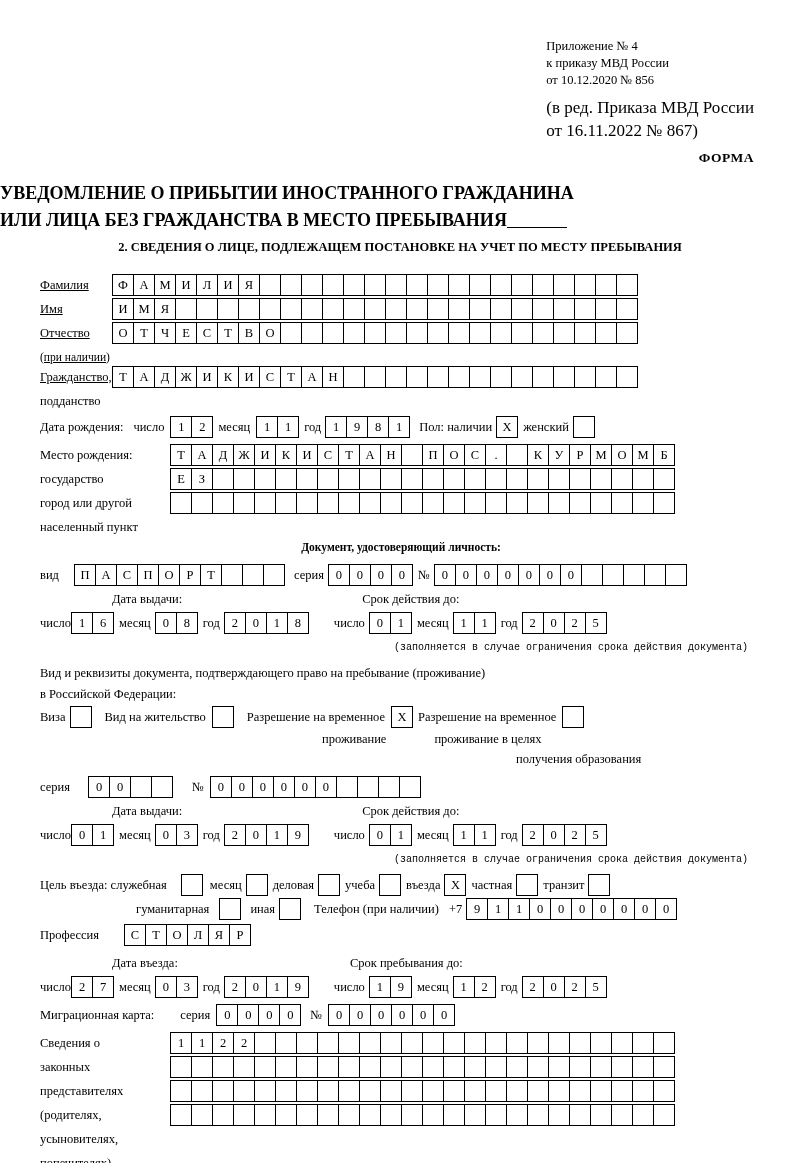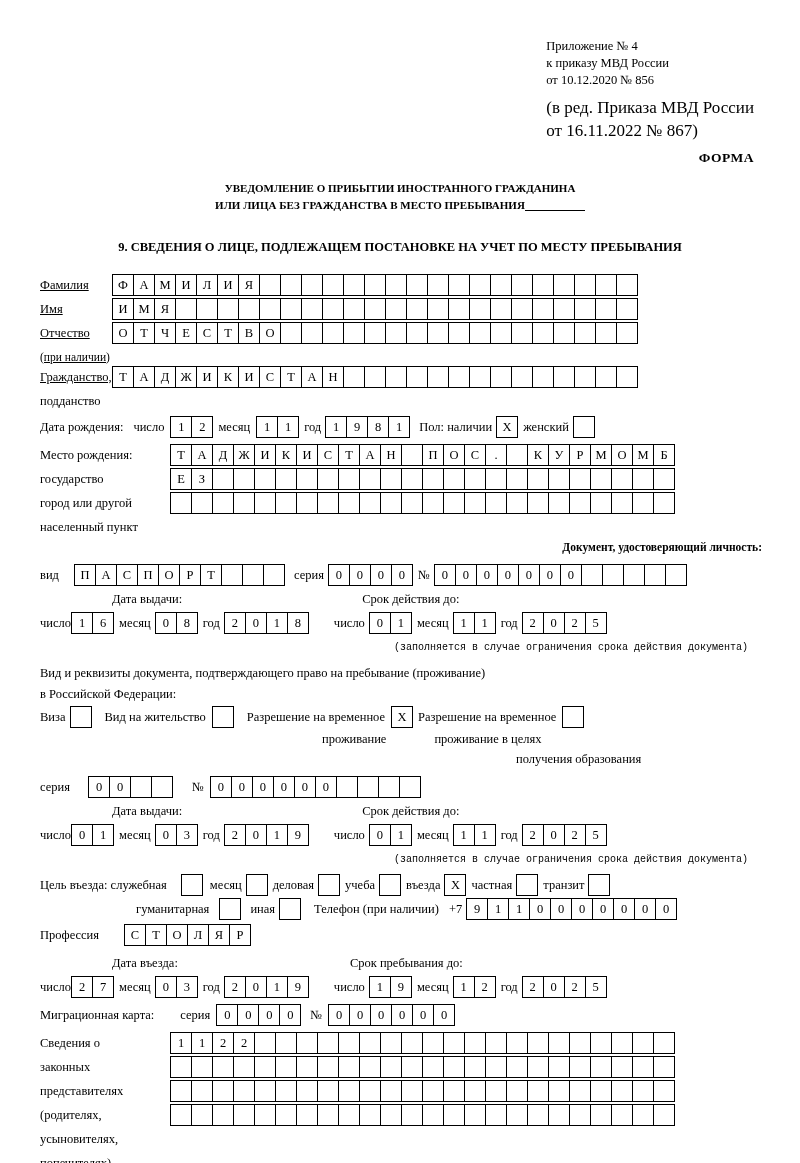--- a/index.html
+++ b/index.html
@@ -3,21 +3,21 @@
 <meta charset="utf-8">
 <style>
   html,body{margin:0;padding:0;background:#fff;}
   body{width:800px;height:1163px;font-family:"Liberation Serif",serif;color:#000;position:relative;}
   .page{width:800px;height:1163px;position:relative;box-sizing:border-box;padding:36px 29px 10px 40px;}
 
   .hdr{position:absolute;right:46px;top:38px;text-align:left;font-size:12.5px;line-height:1.35;}
   .hdr .small{font-size:17px;margin-top:8px;line-height:1.35;}
   .forma{position:absolute;right:46px;top:150px;font-weight:bold;font-size:13.5px;letter-spacing:.5px;}
 
-  .title{position:absolute;left:0;right:0;top:180px;text-align:center;font-weight:bold;font-size:11px;line-height:1.5;}
+  .title{position:absolute;left:0;right:0;top:180px;text-align:left;font-weight:bold;font-size:18px;line-height:1.5;}
   .title .line2{white-space:nowrap;}
   .ul{display:inline-block;width:60px;border-bottom:1px solid #000;vertical-align:-2px;}
 
   .sect{position:absolute;left:0;right:0;top:240px;text-align:center;font-weight:bold;font-size:12.5px;}
 
   .form{position:absolute;left:40px;top:274px;width:722px;font-size:12.5px;}
 
   .row{display:flex;align-items:center;margin-bottom:2px;min-height:22px;}
   .lbl{white-space:nowrap;}
   .lbl.w1{width:72px;text-decoration:underline;}
@@ -45,21 +45,21 @@
     <div class="small" style="margin-top:0">от 16.11.2022 № 867)</div>
   </div>
 
   <div class="forma">ФОРМА</div>
 
   <div class="title">
     <div>УВЕДОМЛЕНИЕ О ПРИБЫТИИ ИНОСТРАННОГО ГРАЖДАНИНА</div>
     <div class="line2"><span>ИЛИ ЛИЦА БЕЗ ГРАЖДАНСТВА В МЕСТО ПРЕБЫВАНИЯ</span><span class="ul"></span></div>
   </div>
 
-  <div class="sect">9. СВЕДЕНИЯ О ЛИЦЕ, ПОДЛЕЖАЩЕМ ПОСТАНОВКЕ НА УЧЕТ ПО МЕСТУ ПРЕБЫВАНИЯ</div>
+  <div class="sect">2. СВЕДЕНИЯ О ЛИЦЕ, ПОДЛЕЖАЩЕМ ПОСТАНОВКЕ НА УЧЕТ ПО МЕСТУ ПРЕБЫВАНИЯ</div>
 
   <div class="form">
 
     <div class="row">
       <div class="lbl w1">Фамилия</div>
       <div class="boxes" id="bx-surname">
           <div class="cell">Ф</div>
           <div class="cell">А</div>
           <div class="cell">М</div>
           <div class="cell">И</div>
@@ -312,21 +312,21 @@
           <div class="cell"></div>
           <div class="cell"></div>
           <div class="cell"></div>
           <div class="cell"></div>
         </div>
     </div>
     <div class="row">
       <div class="lbl" style="width:130px">населенный пункт</div>
     </div>
 
-    <div class="row center" style="display:block;text-align:right;margin-top:2px">
+    <div class="row center" style="display:block;text-align:center;margin-top:2px">
       <span class="bold" style="font-size:11.5px">Документ, удостоверяющий личность:</span>
     </div>
 
     <div class="row">
       <span class="lbl" style="width:34px">вид</span>
       <span class="boxes" id="bx-dtype">
           <div class="cell">П</div>
           <div class="cell">А</div>
           <div class="cell">С</div>
           <div class="cell">П</div>

